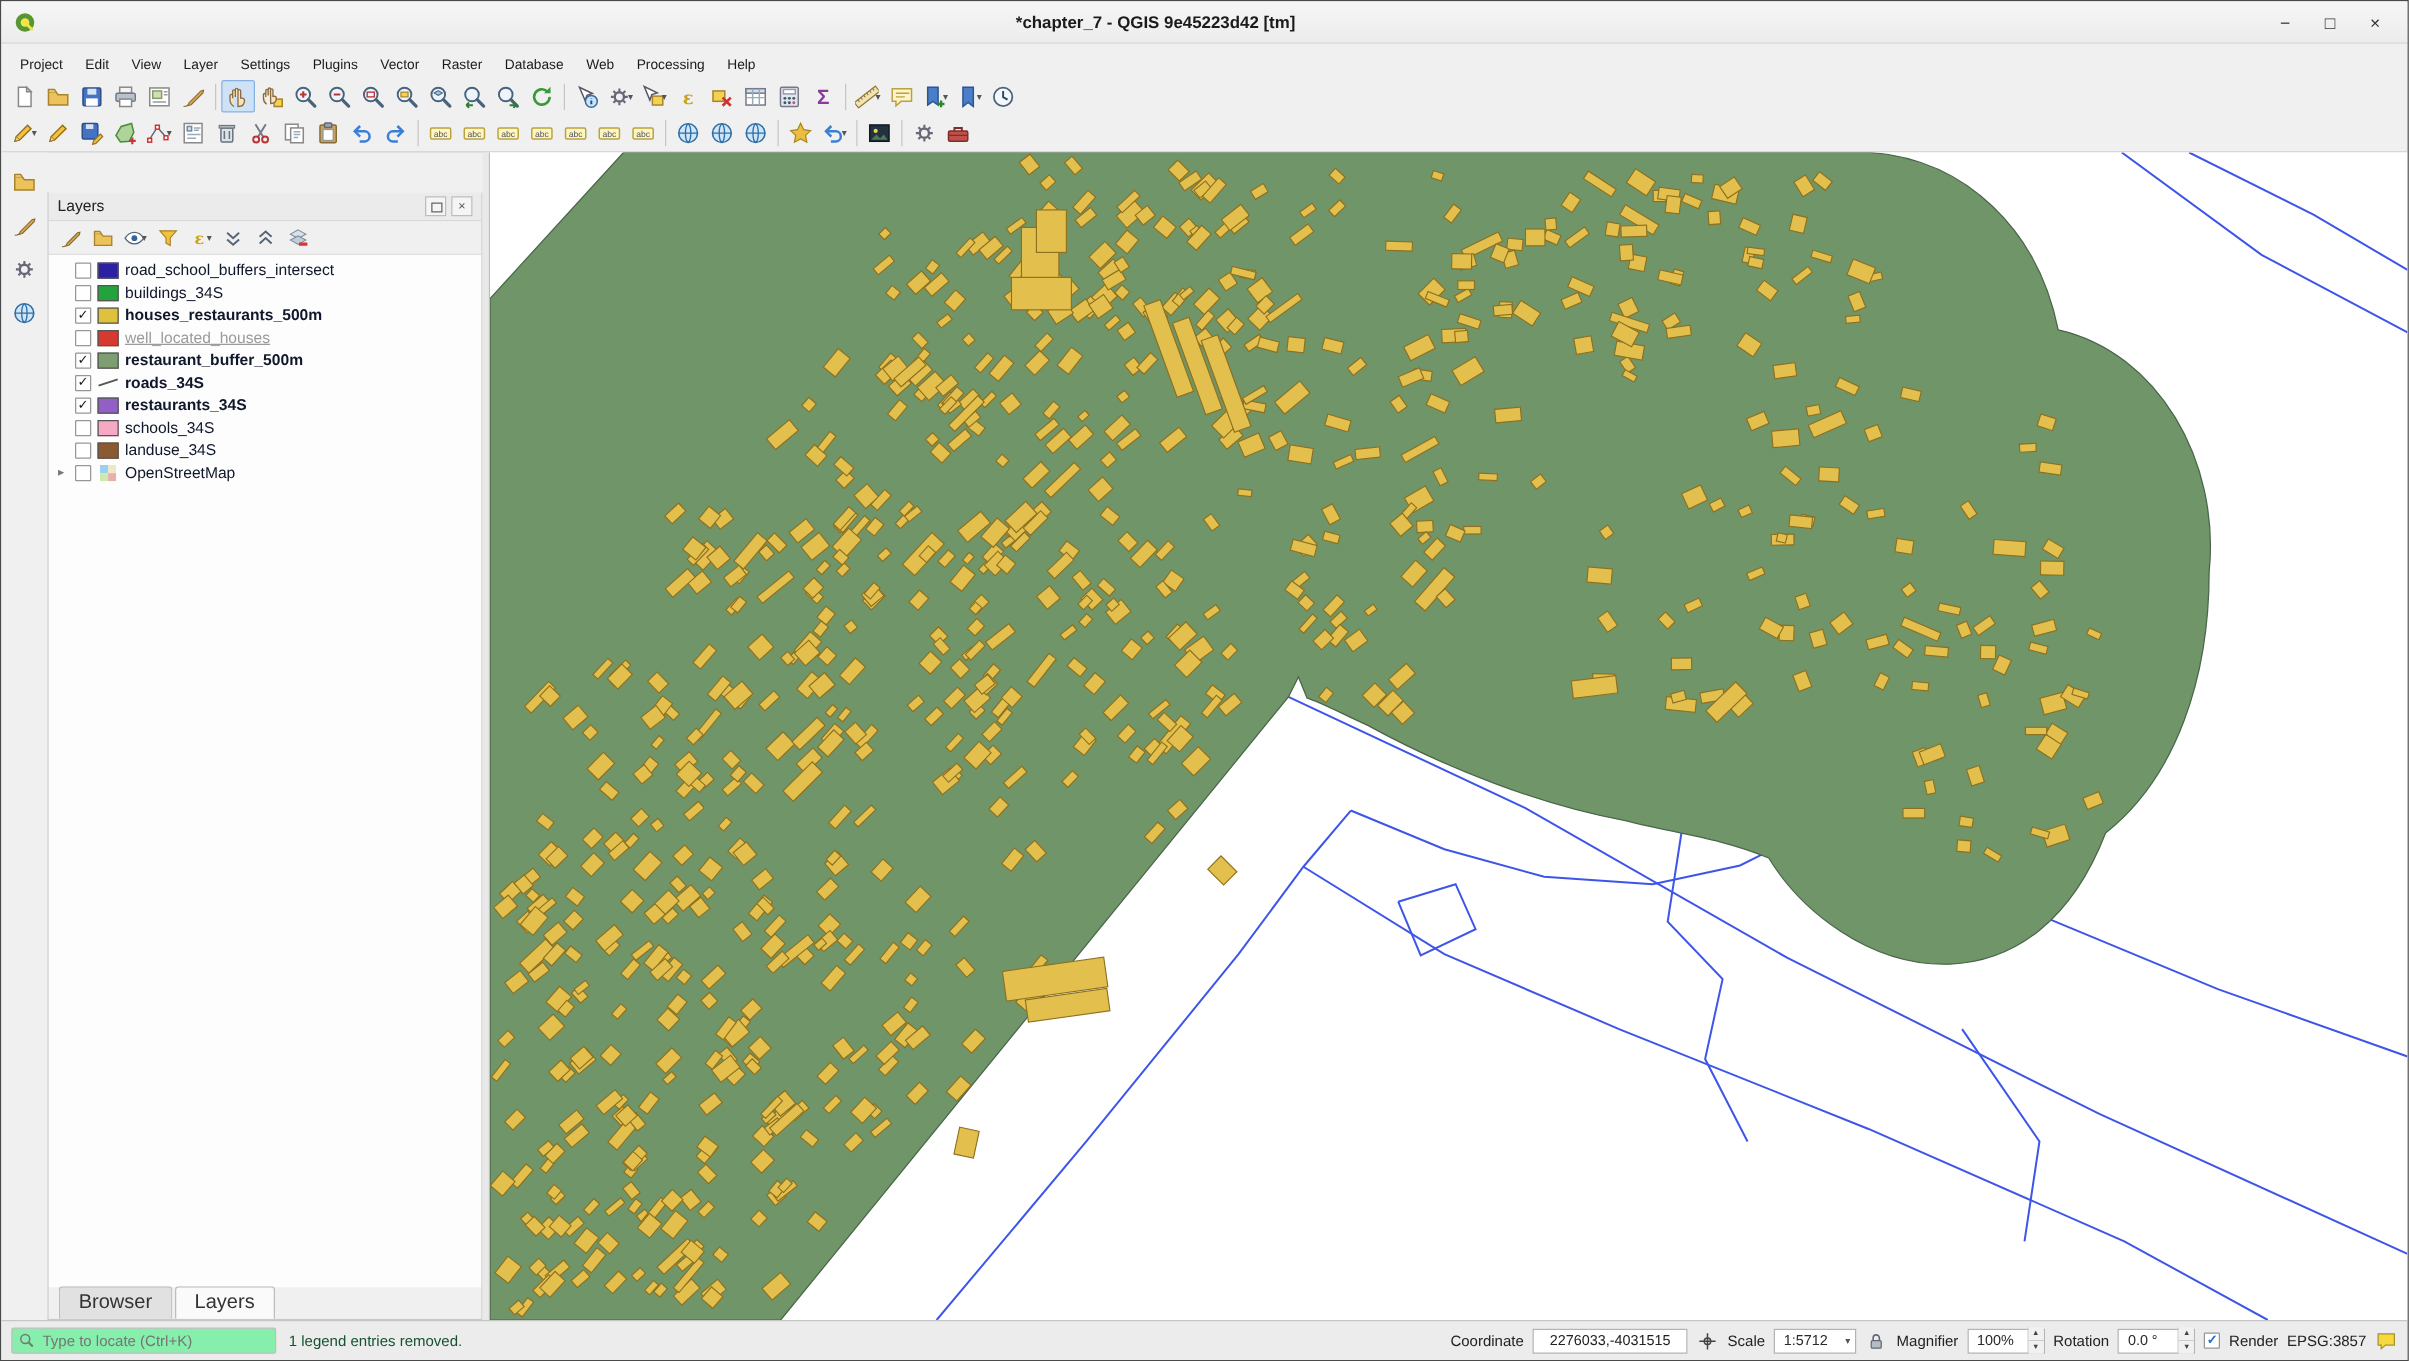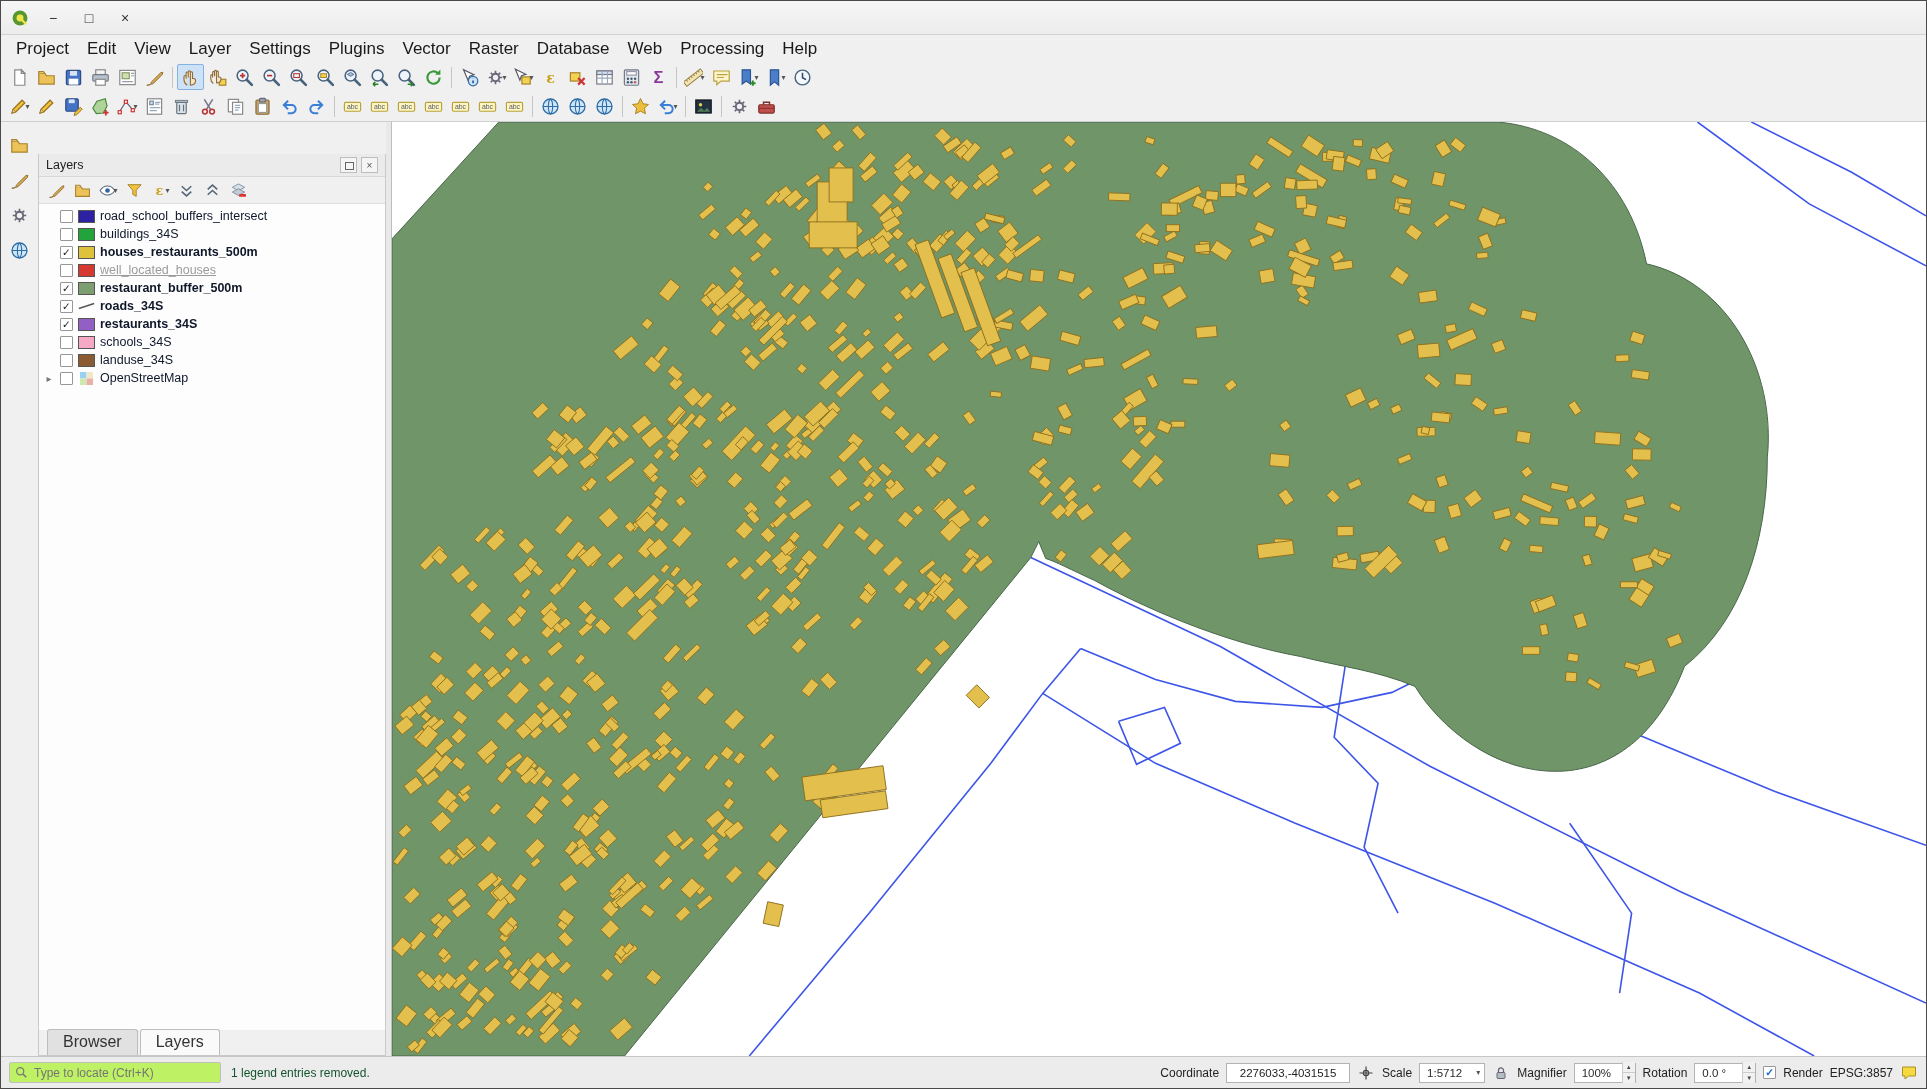--- a/index.html
+++ b/index.html
@@ -12,22 +12,22 @@
   }
   
   .titlebar { height:34px; flex:0 0 34px; background:linear-gradient(#f6f6f6,#ececec);
     border-bottom:1px solid #d2d2d2; display:flex; align-items:center; padding:0 10px; }
   .app-icon { width:18px; height:18px; margin-right:8px; }
   .title { flex:1; text-align:center; font-weight:bold; font-size:13.5px; color:#1b1b1b; }
   .win-controls { display:flex; gap:4px; }
   .win-btn { width:32px; height:24px; background:none; border:none; font-size:14px; color:#333;
     font-family:inherit; text-align:center; }
   
-  .menubar { height:27px; flex:0 0 27px; display:flex; align-items:flex-start; padding:0 6px;
-    background:#f0f0f1; font-size:17px; }
+  .menubar { height:27px; flex:0 0 27px; display:flex; align-items:flex-end; padding:0 6px;
+    background:#f0f0f1; font-size:11px; }
   .menu-item { padding:4px 9px; border-radius:2px; }
   
   .toolbar { height:30px; flex:0 0 30px; display:flex; align-items:center; padding:0 5px;
     background:#f0f0f1; }
   .toolbar.tb2 { border-bottom:1px solid #cfcfcf; }
   .tbtn { width:27px; height:26px; display:flex; align-items:center; justify-content:center;
     background:transparent; border:1px solid transparent; padding:0; border-radius:2px; }
   .tbtn.active { background:#cde2f6; border-color:#85b2e0; }
   .tbtn .icon { width:19px; height:19px; }
   .drop { font-size:8px; color:#555; margin-left:-3px; }
@@ -71,21 +71,21 @@
   .ptab { padding:3px 15px 4px; font-size:16px; color:#333; background:#e1e1e1;
     border:1px solid #bdbdbd; border-bottom:none; border-radius:3px 3px 0 0; }
   .ptab.active { background:#fafafa; }
   .splitter { width:5px; flex:0 0 5px; background:#e9e9e9; cursor:col-resize; }
   
   .map { flex:1; position:relative; background:#fff; border-left:1px solid #bdbdbd; min-width:0; }
   .map svg { display:block; width:100%; height:100%; }
   
   .statusbar { height:32px; flex:0 0 32px; display:flex; align-items:center; background:#ececec;
     border-top:1px solid #c6c6c6; padding:0 8px; font-size:12px; color:#2a2a2a; gap:10px; }
-  .locate-box { display:flex; align-items:center; background:#bef264; border:1px solid #bfbfbf;
+  .locate-box { display:flex; align-items:center; background:#86efac; border:1px solid #bfbfbf;
     border-radius:2px; height:21px; width:212px; padding:0 5px; gap:4px; }
   .locate-box .icon { width:13px; height:13px; flex:0 0 13px; }
   .locate-input { border:none; background:transparent; outline:none; font-size:12px; width:100%;
     color:#333; font-family:inherit; }
   .status-msg { color:#14532d; }
   .status-right { margin-left:auto; display:flex; align-items:center; gap:7px; }
   .s-label { color:#222; }
   .s-input { height:20px; border:1px solid #b3b3b3; background:#fff; text-align:center;
     font-size:11.5px; font-family:inherit; color:#222; }
   .coord { width:124px; }
@@ -109,20 +109,21 @@
 <body>
 
 <div class="window">
 
   <div class="titlebar">
     <svg class="app-icon" viewBox="0 0 16 16">
       <circle cx="8" cy="8" r="6.6" fill="#589632"></circle>
       <circle cx="8" cy="8" r="3.1" fill="#f0e64a"></circle>
       <path d="M9.5 9.5l4 4" stroke="#f0e64a" stroke-width="2"></path>
     </svg>
+    <span class="title">*chapter_7 - QGIS 9e45223d42 [tm]</span>
     <span class="win-controls">
       <button class="win-btn">−</button>
       <button class="win-btn">□</button>
       <button class="win-btn">×</button>
     </span>
   </div>
 
   <div class="menubar" id="menubar">
       <span class="menu-item">Project</span>
       <span class="menu-item">Edit</span>

